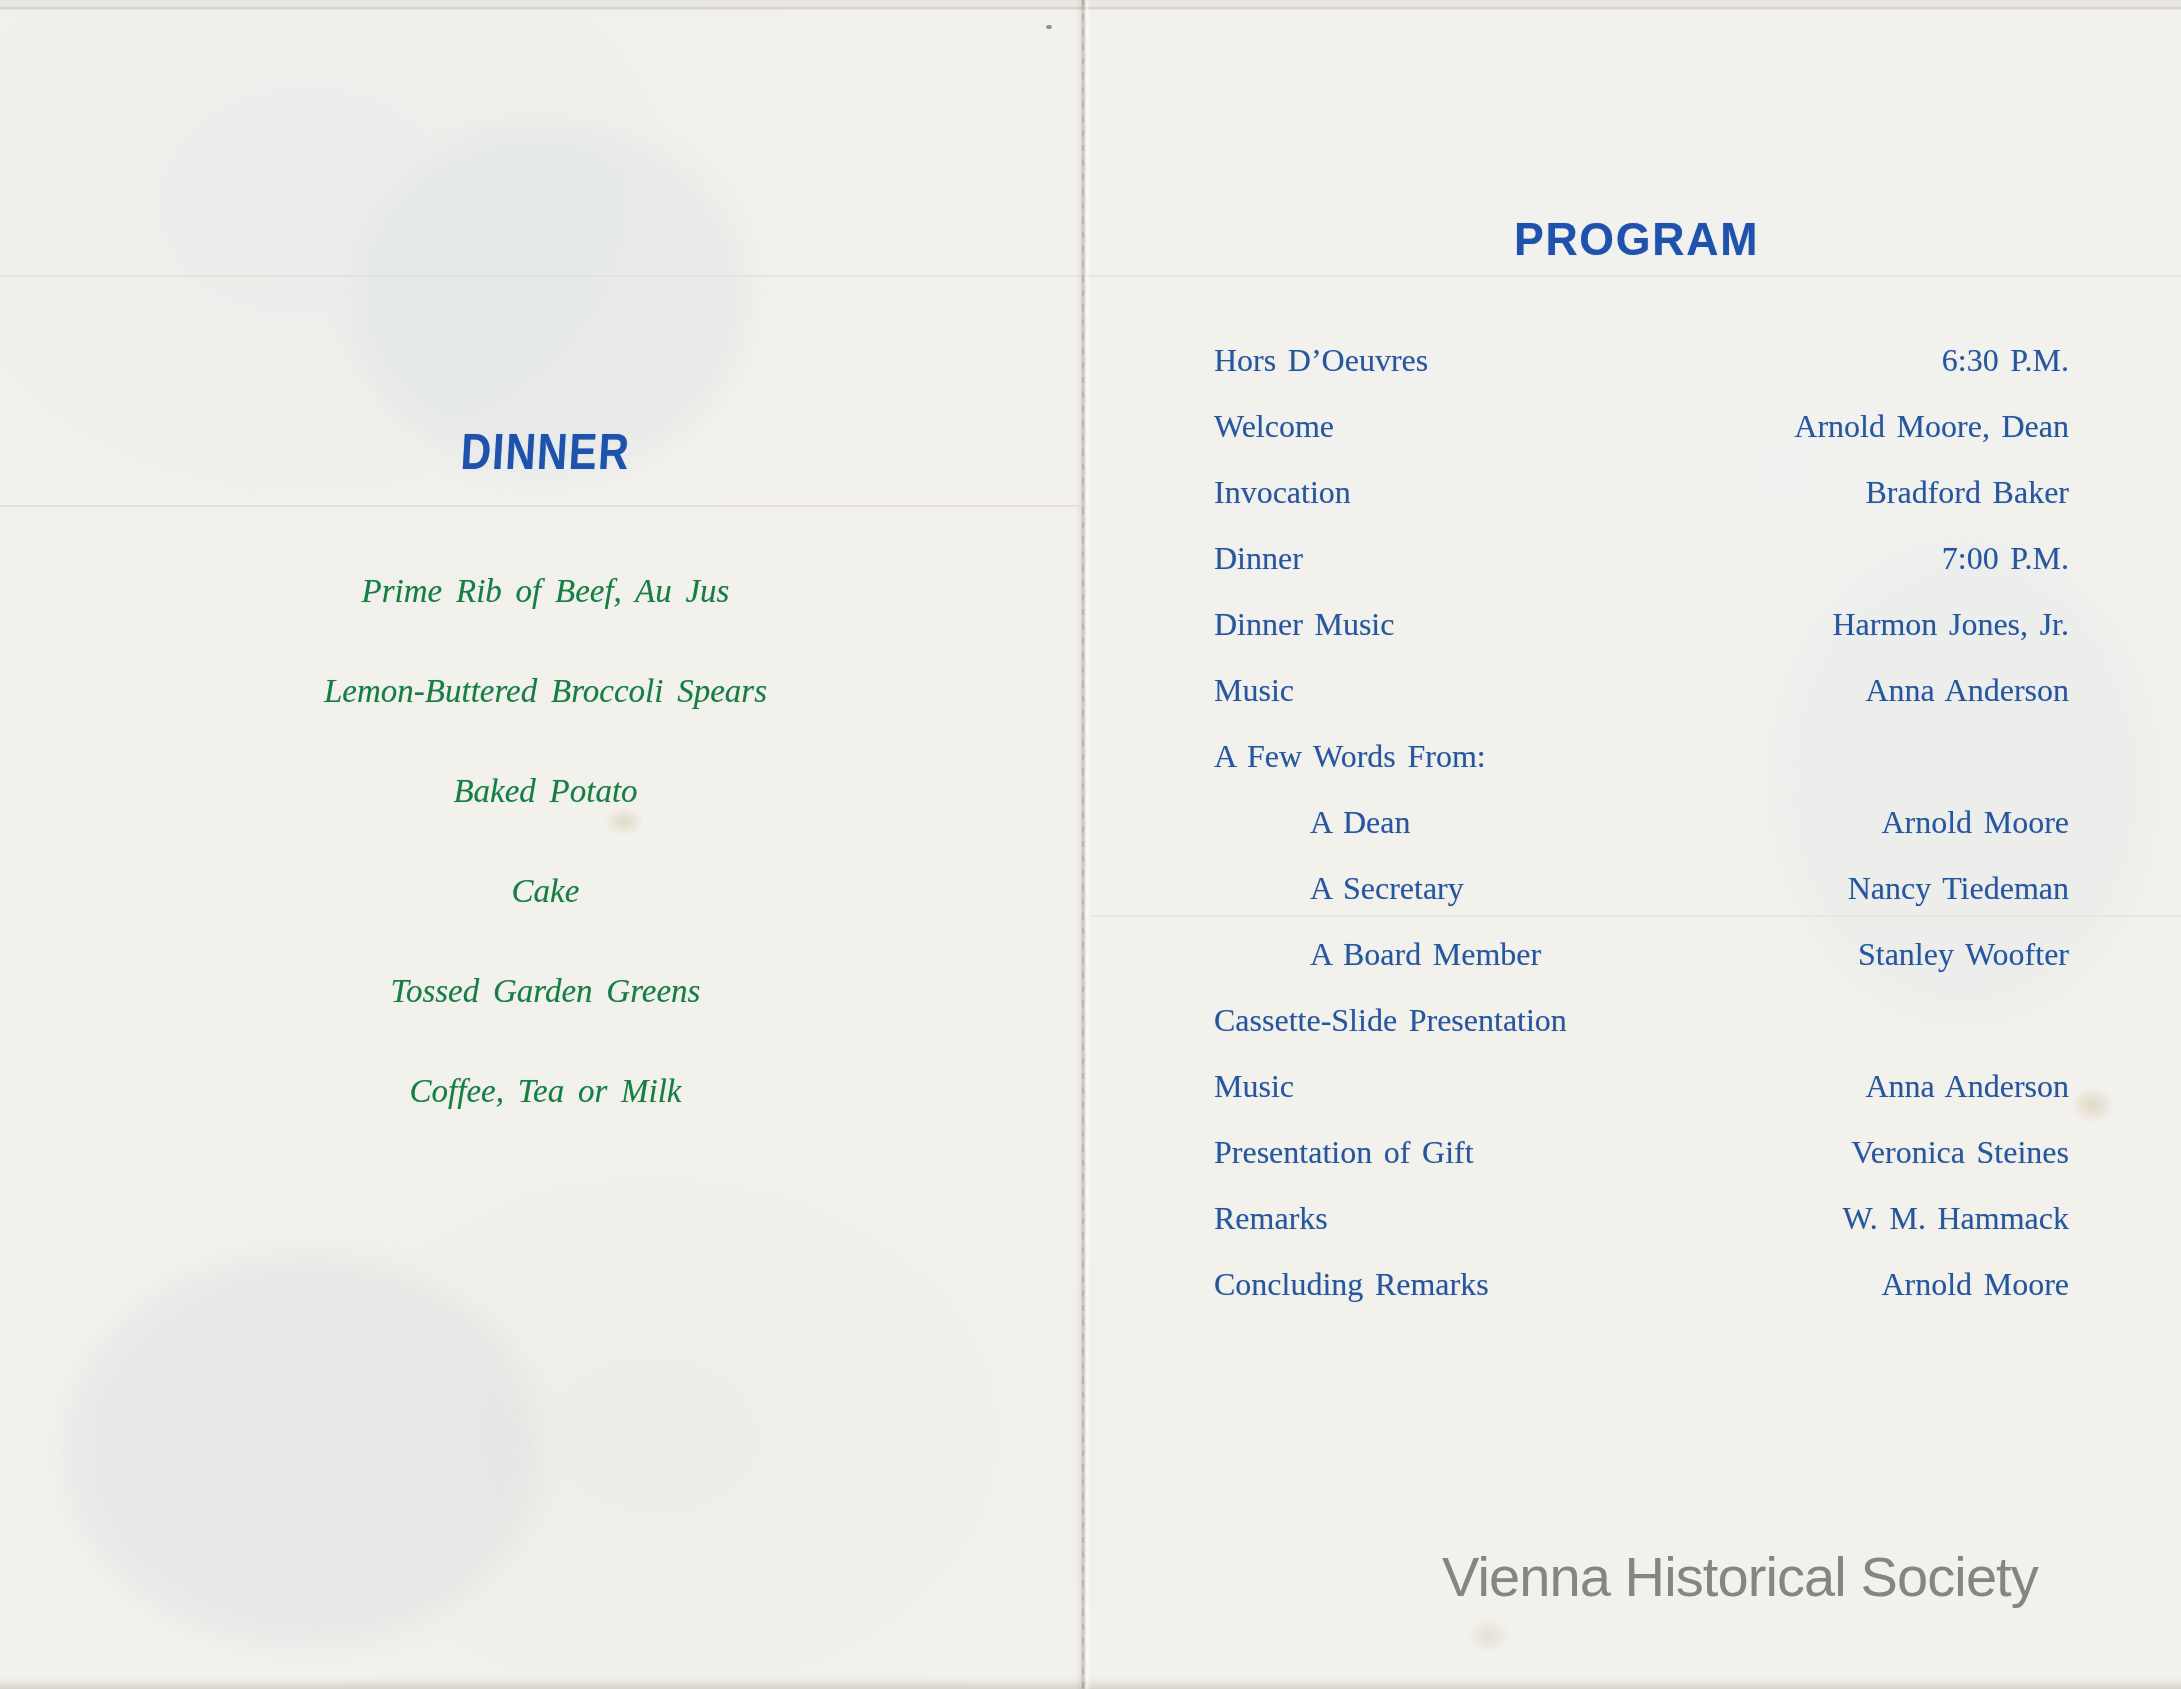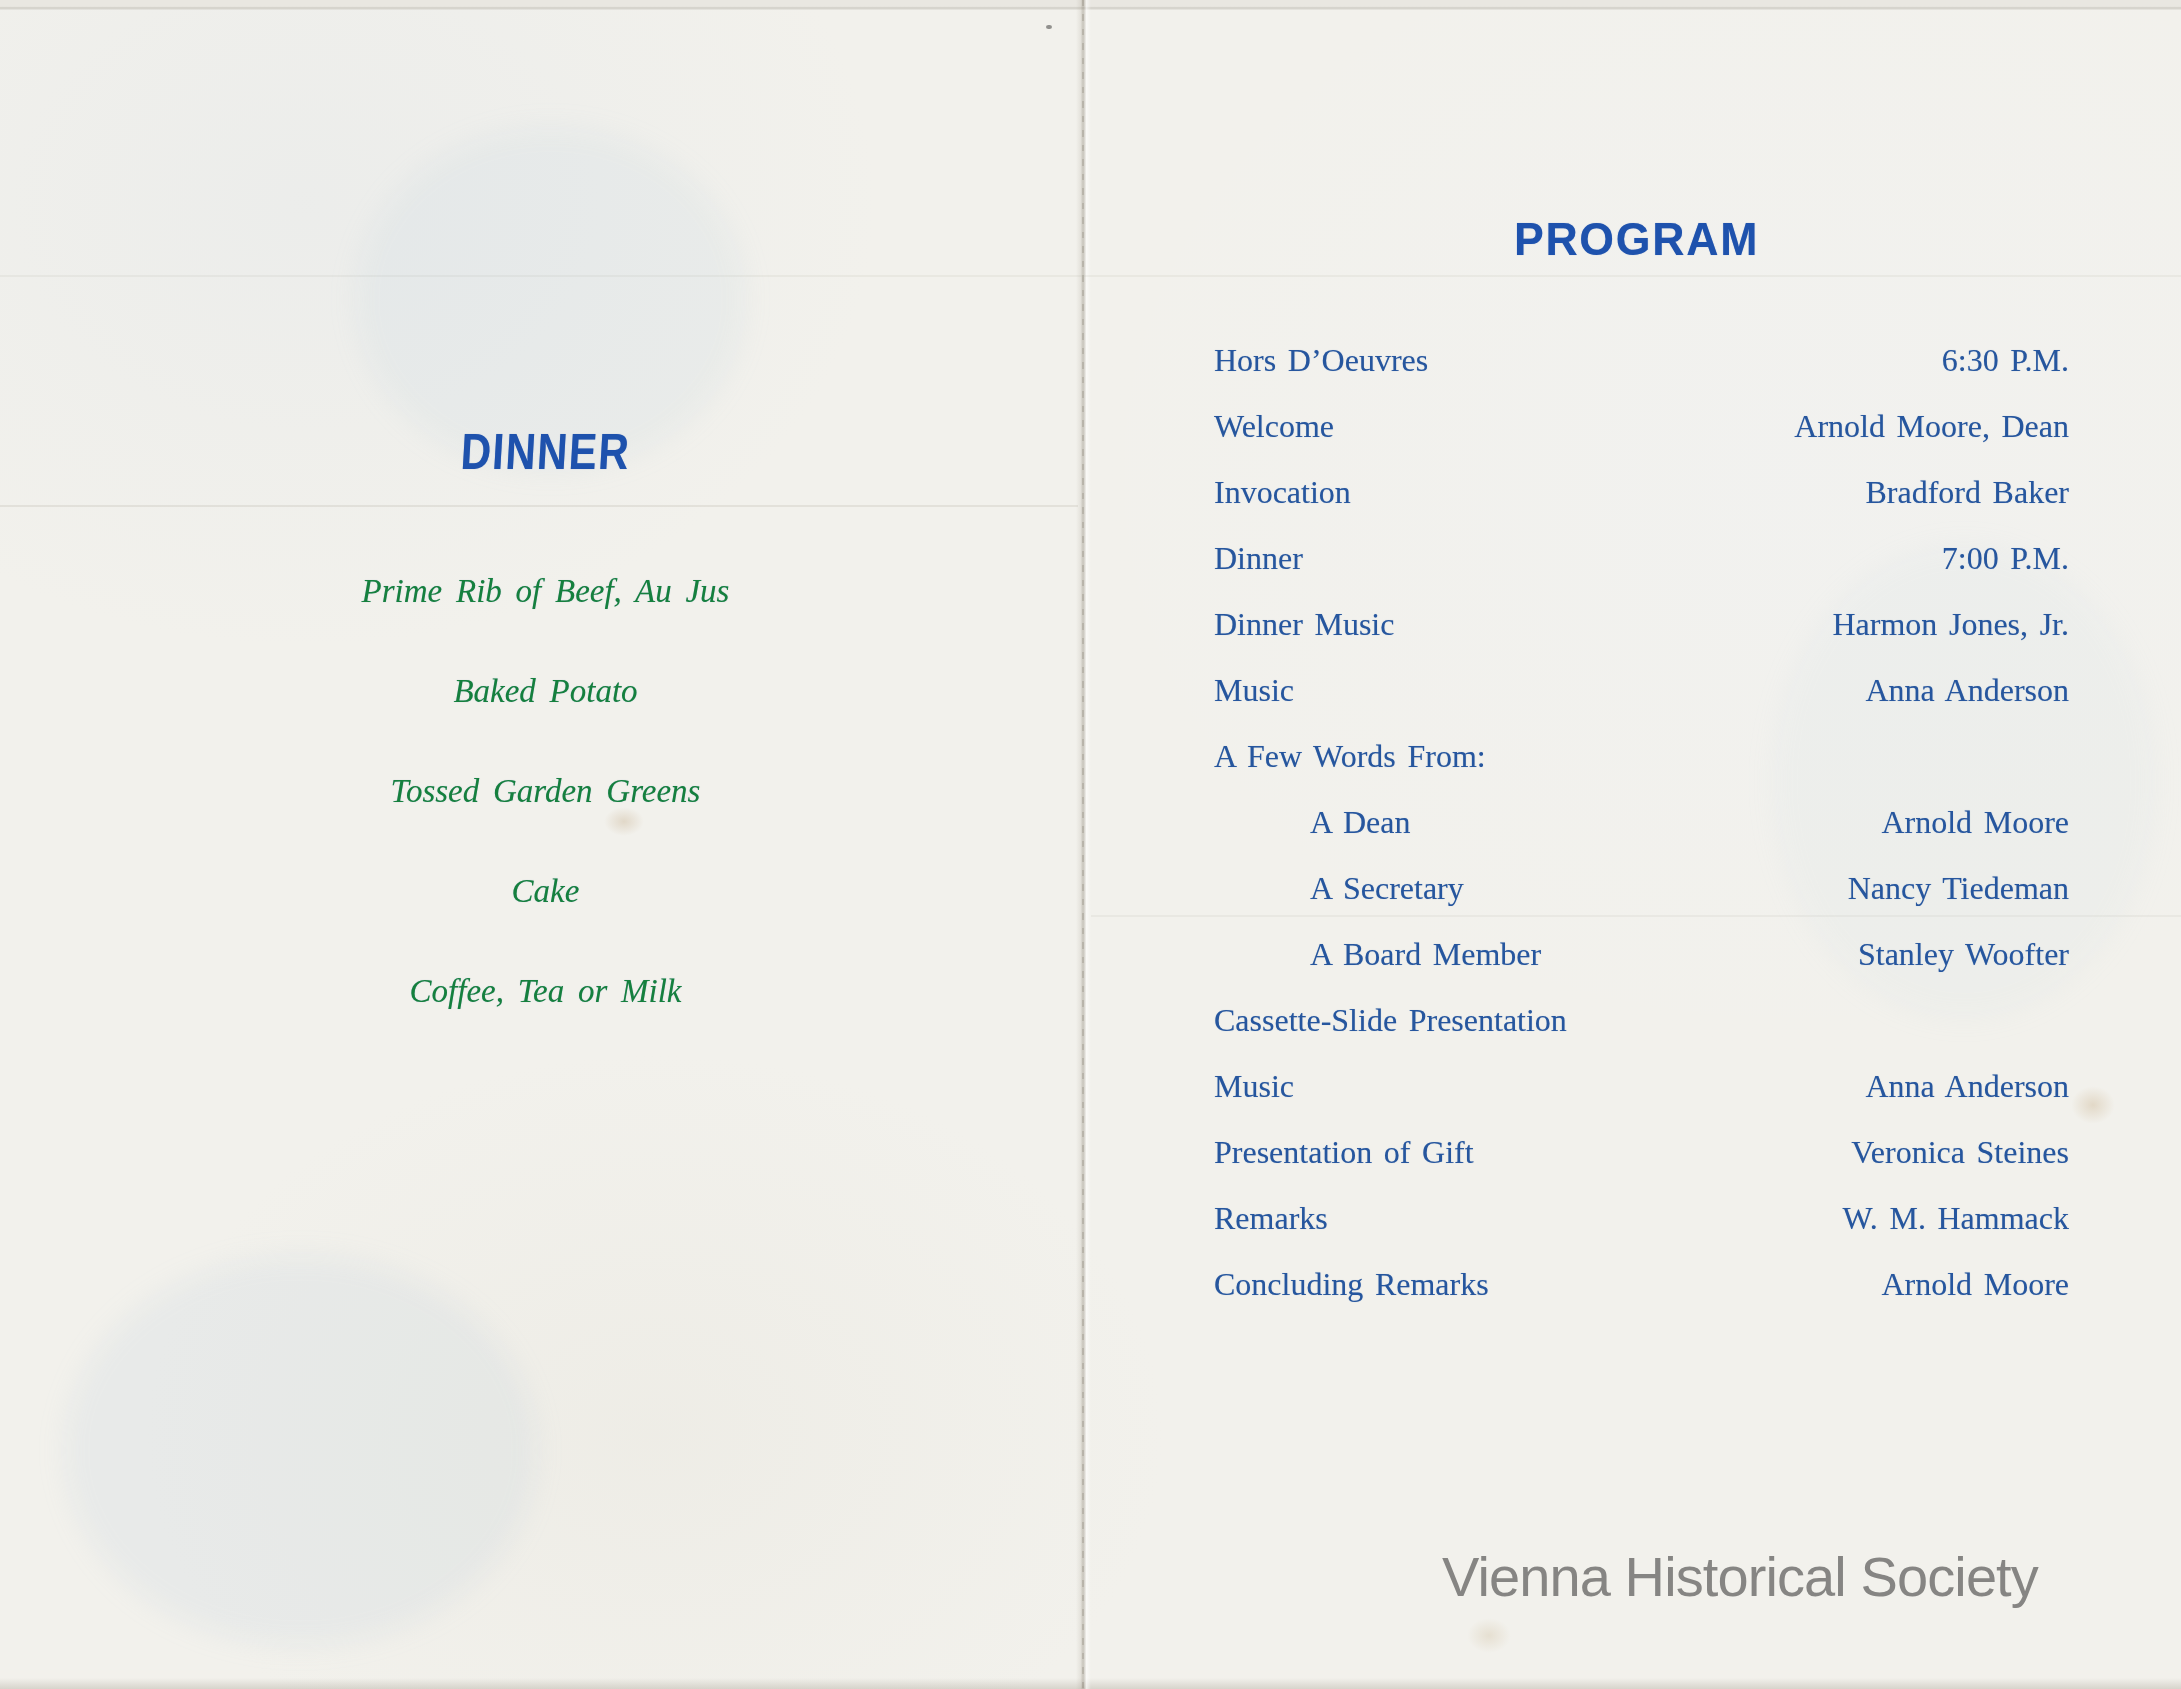--- a/index.html
+++ b/index.html
@@ -125,23 +125,24 @@
 
   <div class="stain a"></div>
   <div class="stain b"></div>
   <div class="stain c"></div>
   <div class="speck"></div>
 
   <div class="page-left">
     <h1 class="stamp-title dinner">DINNER</h1>
     <div class="menu-list">
         <div class="menu-item">Prime Rib of Beef, Au Jus</div>
+        <div class="menu-item">Lemon-Buttered Broccoli Spears</div>
         <div class="menu-item">Baked Potato</div>
+        <div class="menu-item">Cake</div>
         <div class="menu-item">Tossed Garden Greens</div>
-        <div class="menu-item">Cake</div>
         <div class="menu-item">Coffee, Tea or Milk</div>
       </div>
   </div>
 
   <div class="page-right">
     <h1 class="stamp-title program">PROGRAM</h1>
     <div class="program-rows">
         <div class="p-row">
           <span class="p-label">Hors D’Oeuvres</span>
           <span class="p-value">6:30 P.M.</span>

